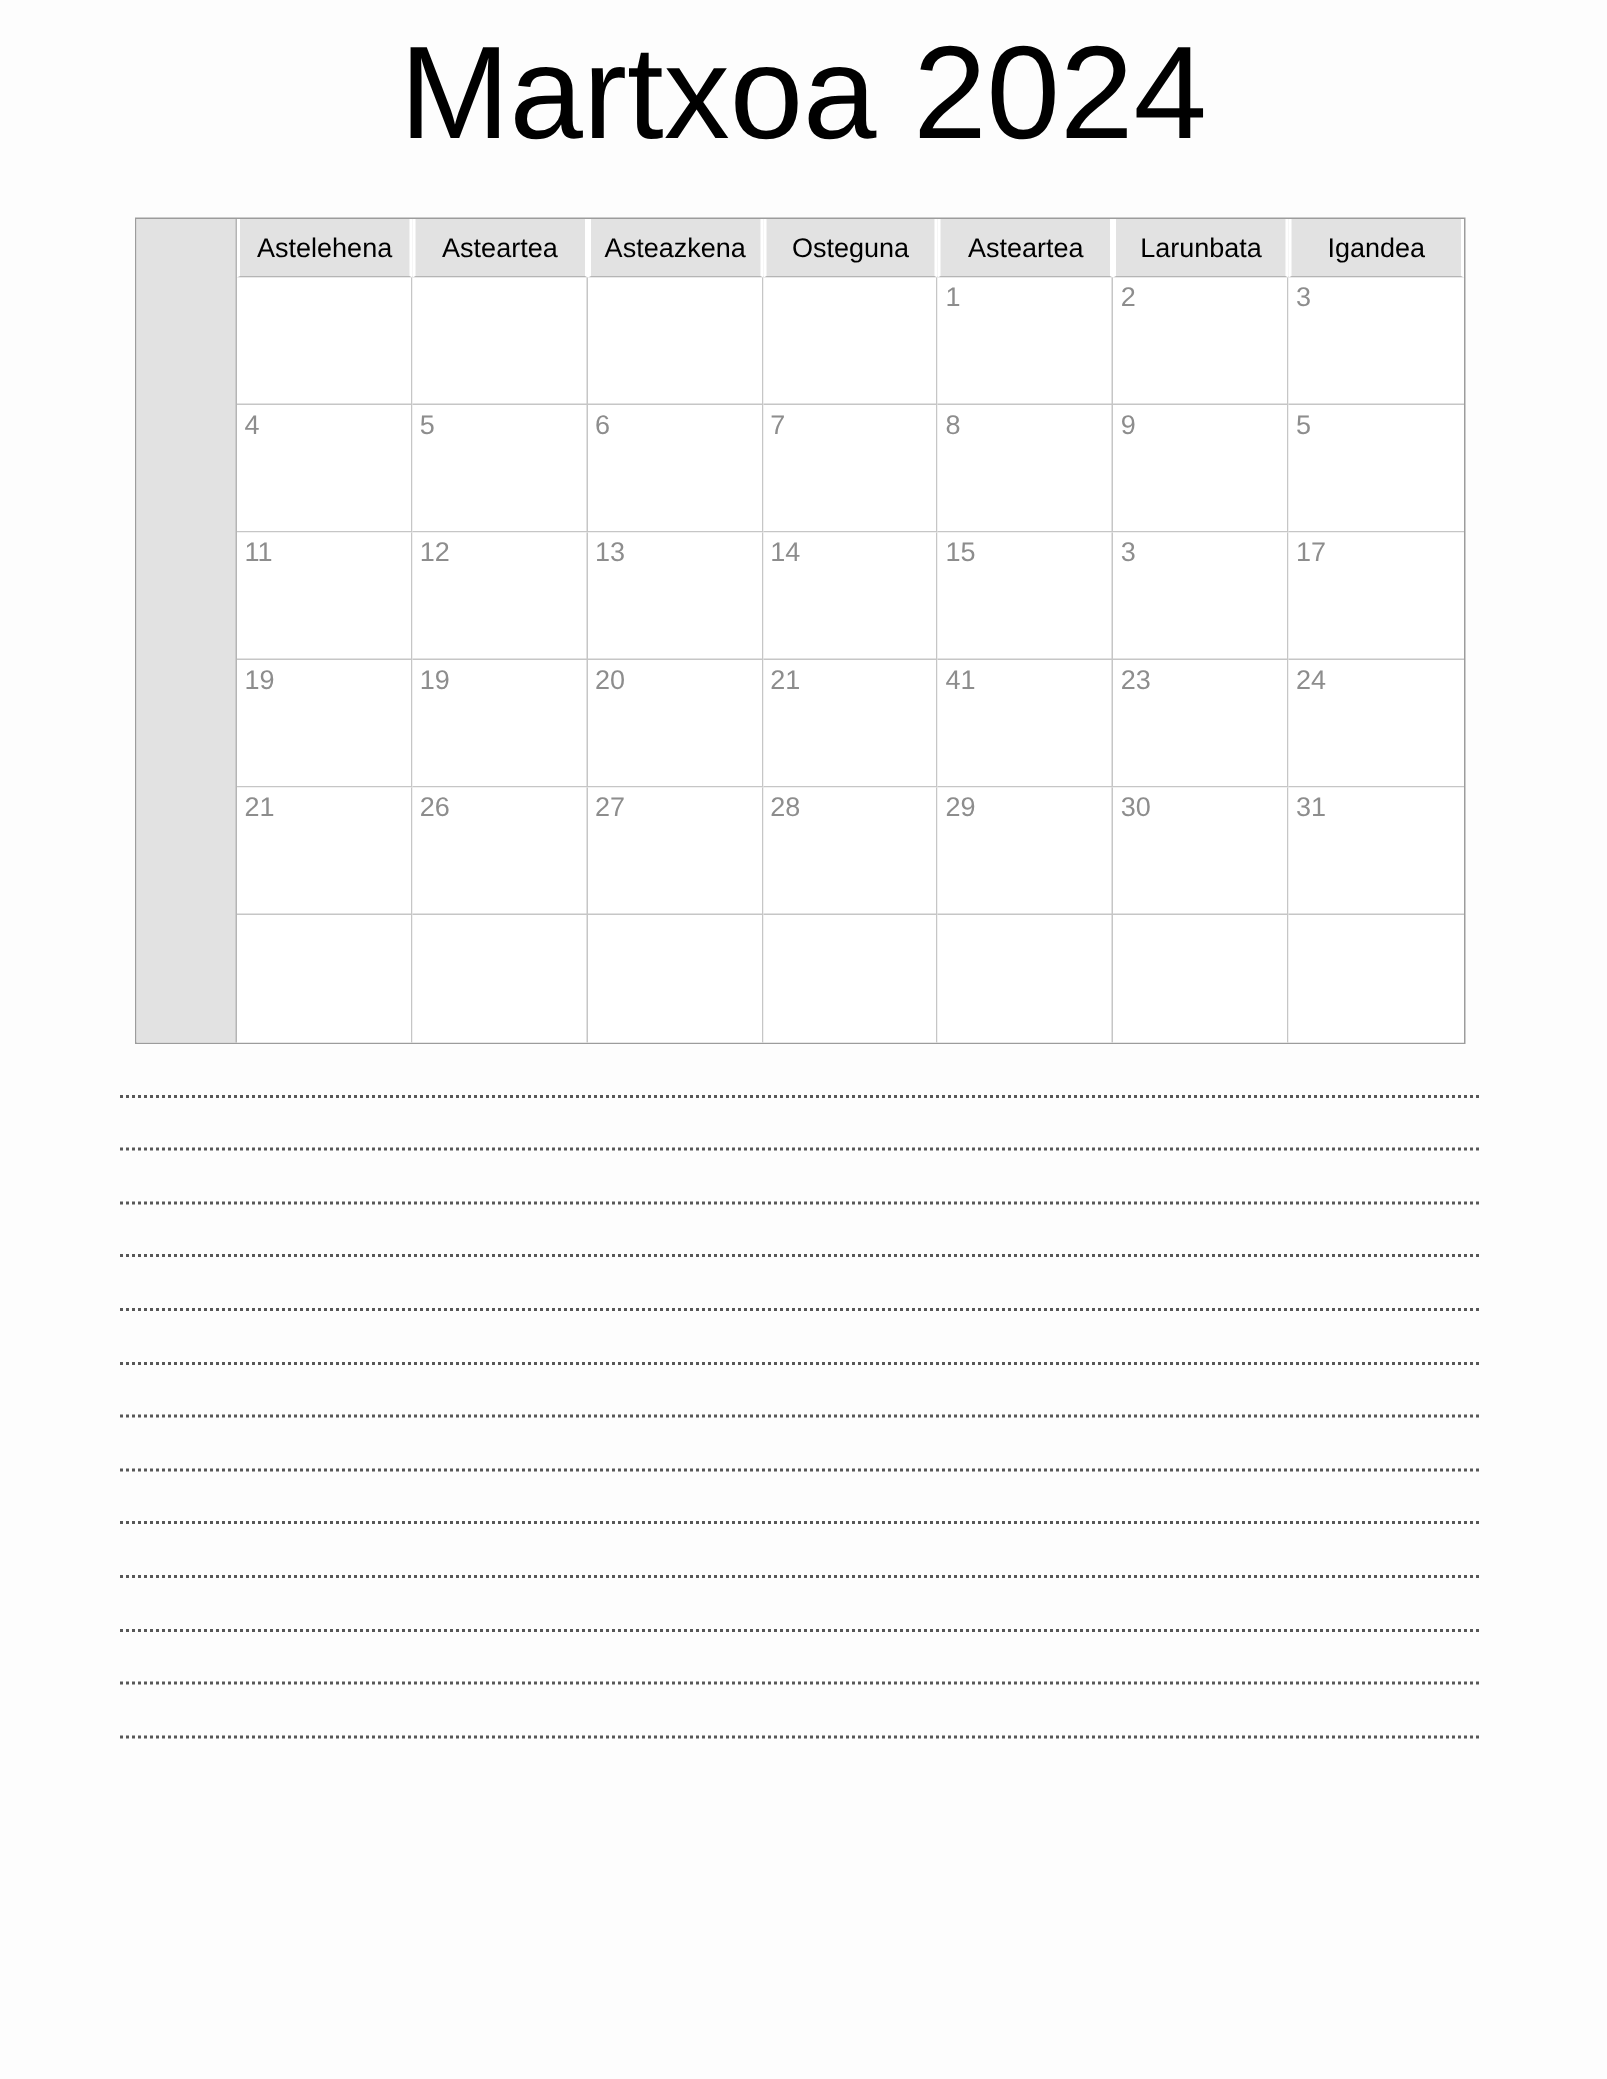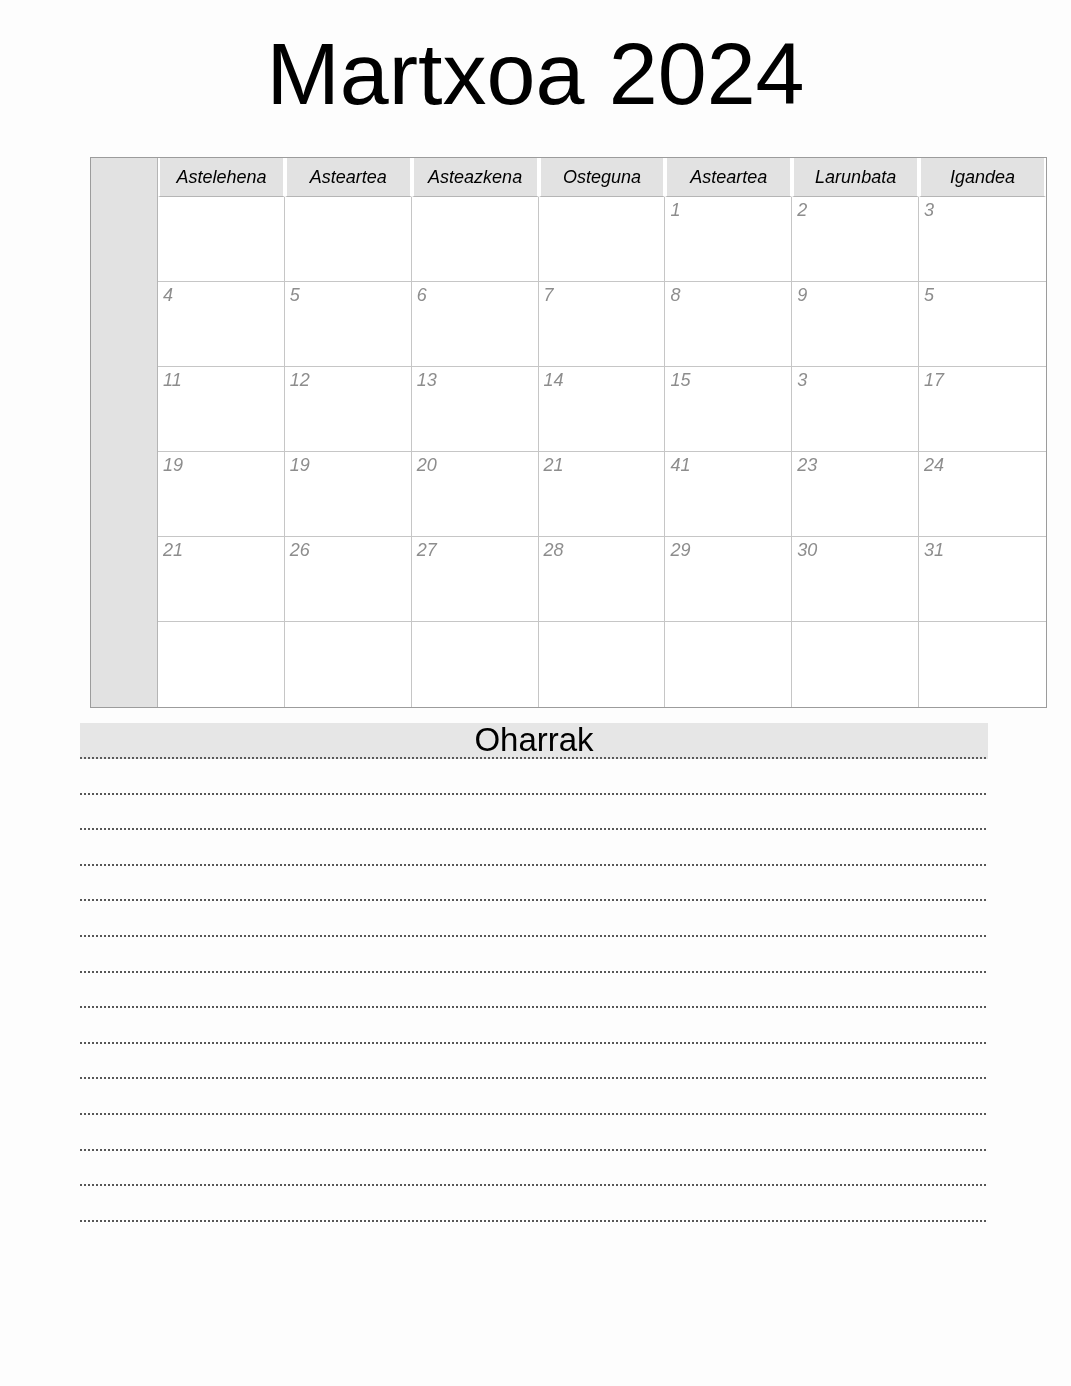--- a/index.html
+++ b/index.html
@@ -7,37 +7,36 @@
     margin: 0; padding: 0;
     width: 1071px; height: 1386px;
     background: #fdfdfd;
     font-family: "Liberation Sans", sans-serif;
     color: #000;
     overflow: hidden;
   }
   .page { width: 1071px; height: 1386px; position: relative; }
 
   h1.cal-title {
-    margin: 30px 0 0 0;
+    margin: 18px 0 0 0;
     text-align: center;
     font-size: 88px;
     font-weight: 400;
     line-height: 1.0;
     letter-spacing: 0;
   }
 
   table.cal {
     border-collapse: separate;
     border-spacing: 0;
     table-layout: fixed;
-    width: 957px;
+    width: 887px;
     margin: 39px 0 0 90px;
     border: 1px solid #9c9c9c;
     background: #fff;
-    font-style: italic;
   }
   col.week-col-def { width: 67px; }
 
   td.week-col {
     background: #e2e2e2;
     border-right: 1px solid #b5b5b5;
     padding: 0;
   }
   th.day-head {
     height: 39px;
@@ -182,21 +181,20 @@
           <td class="day-cell"></td>
           <td class="day-cell"></td>
           <td class="day-cell"></td>
           <td class="day-cell"></td>
           <td class="day-cell"></td>
         </tr>
       </tbody>
   </table>
 
 
-  <div class="notes-header">Oharrak</div>
 
   <div class="notes-lines" id="notes-lines">
       <div class="note-line"></div>
       <div class="note-line"></div>
       <div class="note-line"></div>
       <div class="note-line"></div>
       <div class="note-line"></div>
       <div class="note-line"></div>
       <div class="note-line"></div>
       <div class="note-line"></div>

